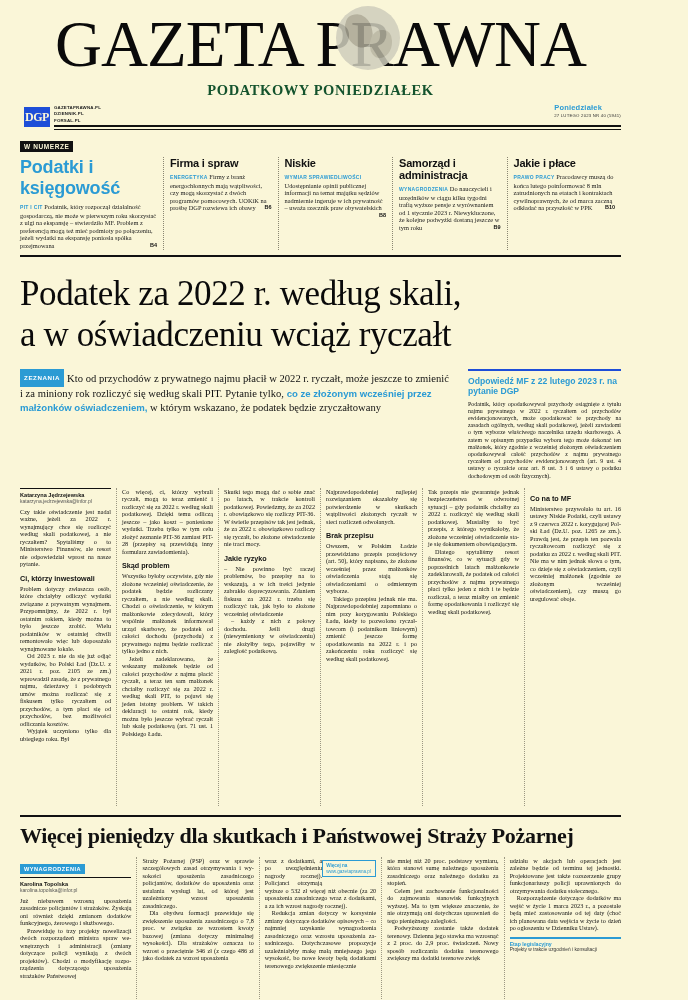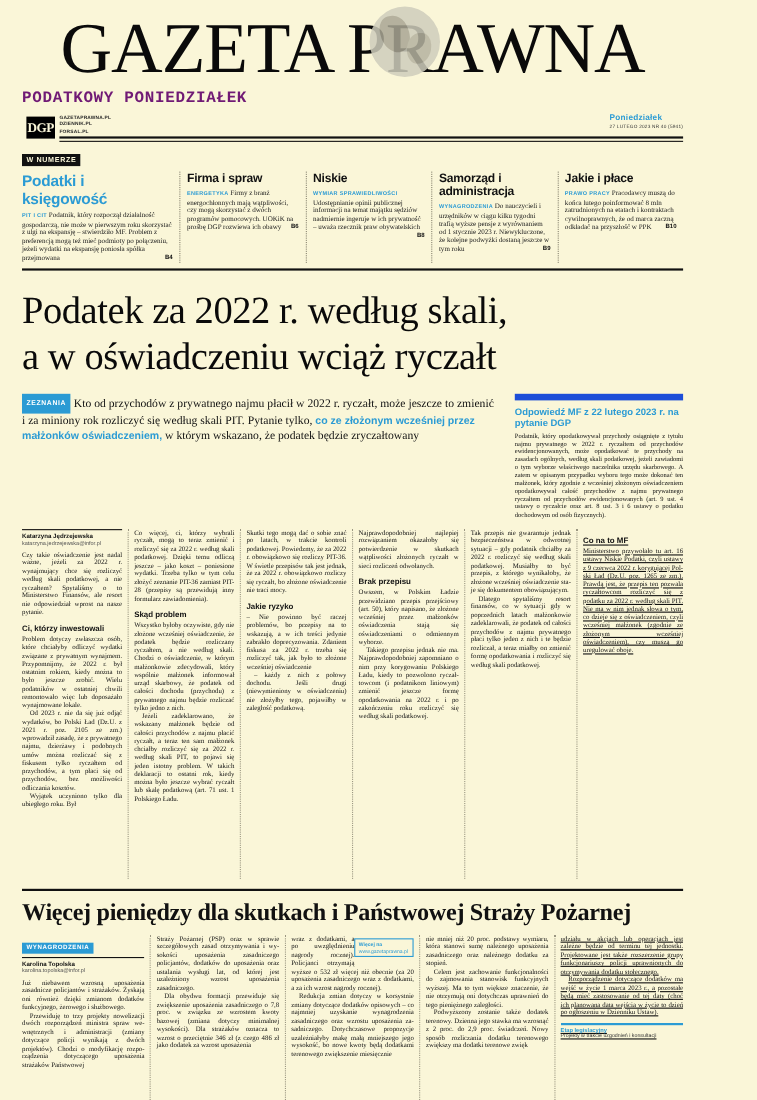--- a/index.html
+++ b/index.html
@@ -35,38 +35,38 @@
   }
   .globe::before{
     content:"";position:absolute;left:10px;top:8px;width:26px;height:34px;
     background:#a9a694;border-radius:40% 55% 45% 60%;transform:rotate(-12deg);
   }
   .globe::after{
     content:"";position:absolute;left:34px;top:24px;width:22px;height:28px;
     background:#b5b2a0;border-radius:55% 40% 60% 45%;
   }
   .masthead-sub{
-    text-align:left;
-    font-family:Liberation Mono, monospace;
+    text-align:center;
+    font-family:Liberation Serif, serif;
     font-weight:bold;
     font-size:14.5px;
     letter-spacing:.6px;
-    color:#701a75;
+    color:#14532d;
     margin:-6px 0 0 0;
   }
 
   
   .ident-row{
     position:relative;
     margin-top:6px;
     height:30px;
   }
   .dgp-logo{
     position:absolute;left:4px;top:2px;
-    width:26px;height:20px;background:#000000;
+    width:26px;height:20px;background:#1d4ed8;
     color:#faf6d8;
     font-family:"Liberation Serif", serif;
     font-weight:bold;font-size:12px;line-height:20px;text-align:center;
     letter-spacing:-.5px;
   }
   .dgp-urls{
     position:absolute;left:34px;top:0px;
     font-family:"Liberation Sans", sans-serif;
     font-weight:bold;
     font-size:4.4px;line-height:6.4px;letter-spacing:.2px;color:#222;
@@ -98,21 +98,21 @@
   }
   .sumcol{
     flex:1;padding:0 6px;border-left:1px dotted #8a8672;position:relative;
   }
   .sumcol:first-child{border-left:none;padding-left:0;flex:1.35;}
   .sumcol h3{
     margin:0 0 4px 0;
     font-family:"Liberation Sans", sans-serif;
     font-size:11px;font-weight:bold;color:#111;letter-spacing:-.2px;
   }
-  .sumcol:first-child h3{color:#2b9bd4;font-size:14px;}
+  .sumcol:first-child h3{color:#2b9bd4;font-size:18px;}
   .sumcol p{
     margin:0;font-size:6.4px;line-height:7.6px;text-align:left;color:#1a1a1a;
   }
   .kicker{
     font-family:"Liberation Sans", sans-serif;font-weight:bold;font-size:5px;
     color:#2b9bd4;letter-spacing:.3px;
   }
   .sumcol:first-child .kicker{color:#2b9bd4;}
   .pageref{
     font-family:"Liberation Sans", sans-serif;font-weight:bold;font-size:5.5px;
@@ -133,36 +133,36 @@
     margin:0;font-size:10.6px;line-height:14.2px;color:#111;
   }
   .zeznania{
     display:inline-block;background:#2b9bd4;color:#fff;
     font-family:"Liberation Sans", sans-serif;font-weight:bold;
     font-size:6.2px;letter-spacing:.6px;padding:2px 4px;vertical-align:2px;margin-right:3px;
   }
   .hl-blue{color:#2b9bd4;font-family:"Liberation Sans", sans-serif;font-weight:bold;font-size:9.6px;}
 
   
-  .mfbox{flex:1;border-top:6px solid #1d4ed8;padding-top:5px;}
+  .mfbox{flex:1;border-top:2px solid #1d4ed8;padding-top:5px;}
   .mfbox h4{
     margin:0 0 4px 0;font-family:"Liberation Sans", sans-serif;
     font-size:8.6px;line-height:10.5px;font-weight:bold;color:#2b9bd4;
   }
   .mfbox p{margin:0;font-size:5.9px;line-height:7.2px;text-align:justify;}
 
   
   .body-cols{
     display:flex;margin-top:8px;gap:0;
   }
   .bcol{
     flex:1;padding:0 5px;border-left:1px dotted #9b9782;
   }
   .bcol:first-child{border-left:none;padding-left:0;}
-  .bcol:last-child{padding-right:0;text-decoration:underline;}
+  .bcol:last-child{padding-right:0;}
   .byline-rule{border-top:1px solid #111;margin-bottom:3px;}
   .byline-name{
     font-family:"Liberation Sans", sans-serif;font-weight:bold;font-size:5.6px;color:#111;
   }
   .byline-mail{
     font-family:"Liberation Sans", sans-serif;font-size:5px;color:#555;margin-bottom:4px;
   }
   .bcol p{margin:0 0 0 0;font-size:6.2px;line-height:7.5px;text-align:justify;hyphens:auto;}
   .bcol p+p{text-indent:7px;}
   .sub{

